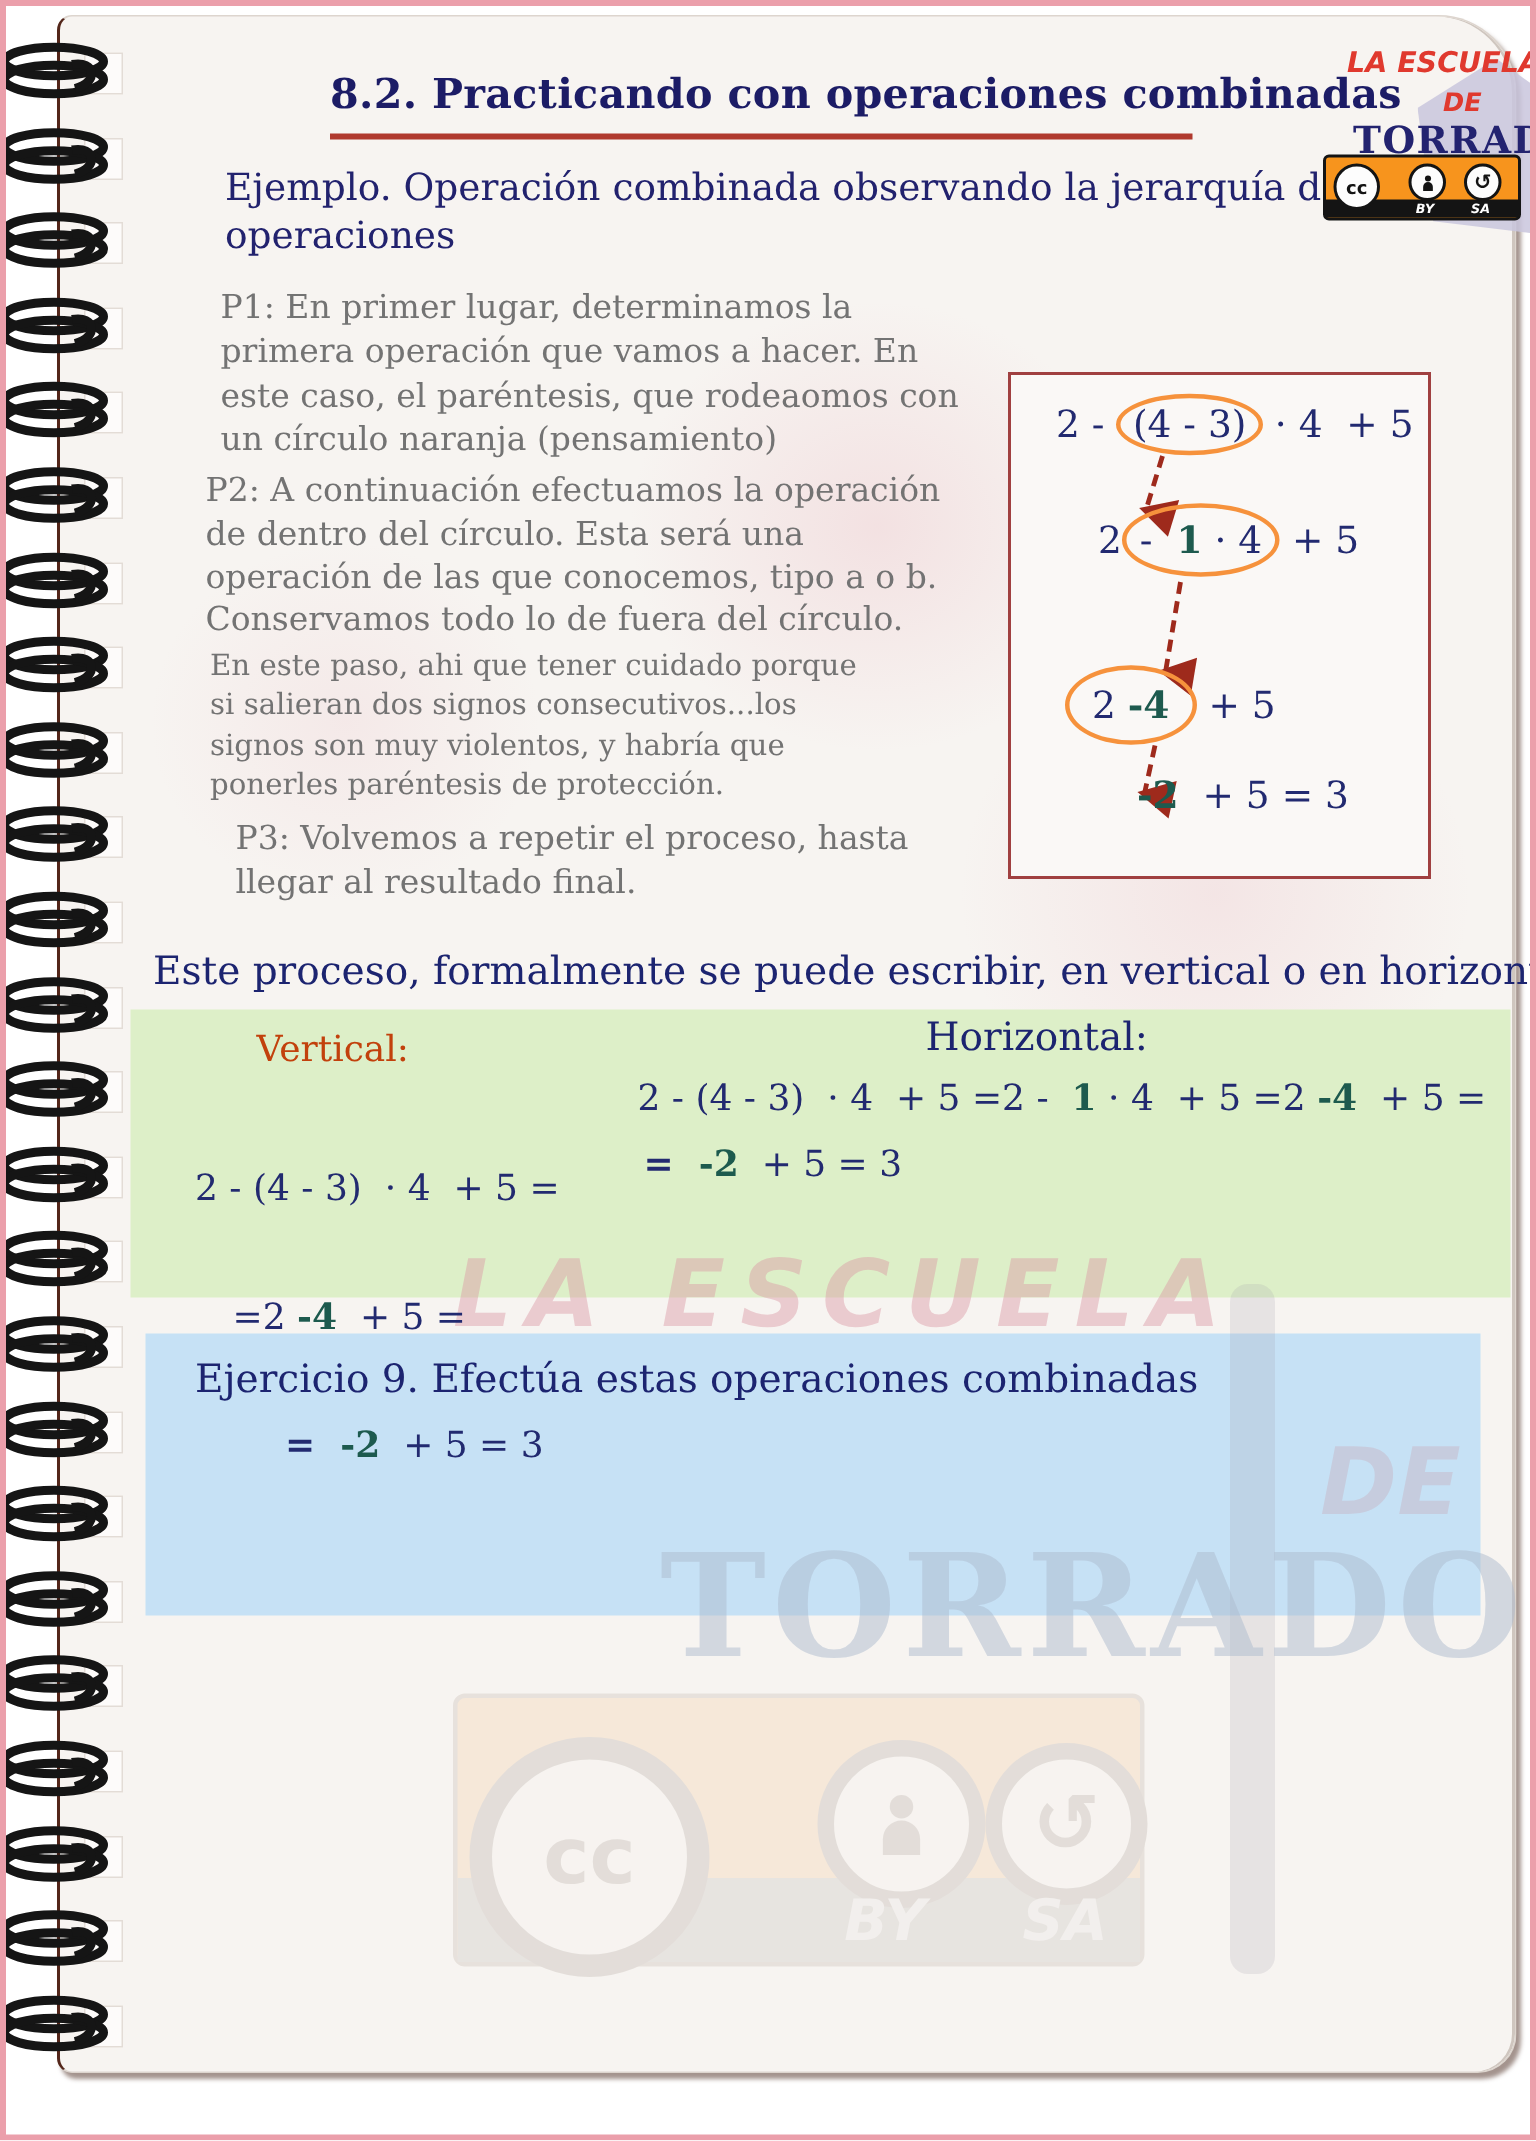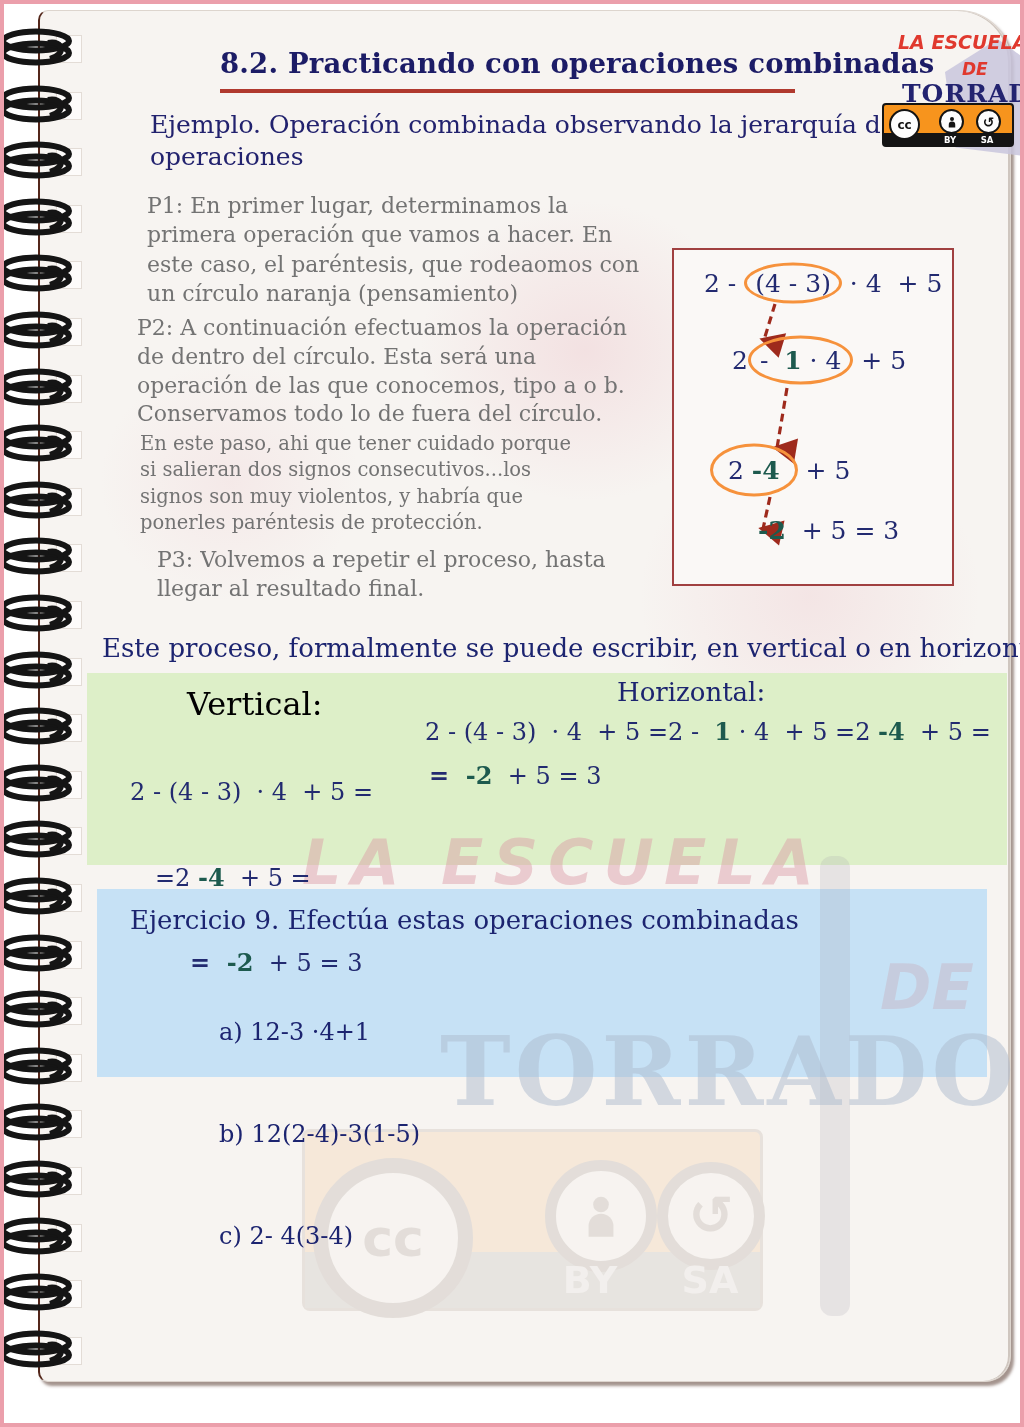--- a/index.html
+++ b/index.html
@@ -34,21 +34,21 @@
             font-style:italic;font-weight:bold;font-size:17px;color:#e0392e;}
   .logo-torrado{position:absolute;left:22px;top:58px;font-size:25px;font-weight:bold;color:#232370;letter-spacing:1px;}
 
   
   .cc-badge{position:absolute;border:2px solid #141414;background:#f7941d;border-radius:4px;}
   .cc-badge .band{position:absolute;left:0;right:0;bottom:0;background:#141414;}
   .cc-circle{position:absolute;border-radius:50%;background:#fdfdfd;border:2.5px solid #141414;
              display:flex;align-items:center;justify-content:center;
              font-family:"DejaVu Sans","Liberation Sans",sans-serif;font-weight:bold;color:#141414;}
   .cc-byline{position:absolute;font-family:"DejaVu Sans","Liberation Sans",sans-serif;
-             font-weight:bold;color:#ffffff;text-align:center;}
+             font-weight:bold;color:#ffffff;text-align:center;font-style:italic;}
   .badge-sm{left:842px;top:92px;width:128px;height:40px;z-index:6;}
   .badge-sm .band{height:12px;}
   .badge-sm .c1{left:5px;top:4px;width:27px;height:27px;font-size:12px;z-index:2;}
   .badge-sm .c2{left:55px;top:4px;width:21px;height:21px;}
   .badge-sm .c3{left:92px;top:4px;width:21px;height:21px;font-size:14px;line-height:1;}
   .badge-sm .by{left:48px;bottom:0px;width:36px;font-size:8.5px;}
   .badge-sm .sa{left:86px;bottom:0px;width:34px;font-size:8.5px;}
 
   
   .teal{color:#737373;}
@@ -67,21 +67,21 @@
   .circle-o{border:3.5px solid #f6923c;border-radius:50%;display:inline-flex;align-items:flex-end;white-space:pre;}
   .tg{color:#1d5a4e;font-weight:bold;}
   .arrows{position:absolute;left:0;top:0;pointer-events:none;}
 
   
   .intro{position:absolute;left:62px;top:622px;font-size:26px;color:#1c2470;white-space:pre;}
 
   
   .green-box{position:absolute;left:47px;top:662px;width:920px;height:192px;background:#ddefc8;}
   .green-box *{position:relative;z-index:3;}
-  .v-label{position:absolute;left:100px;top:12px;font-size:32px;color:#000000;}
+  .v-label{position:absolute;left:84px;top:12px;font-size:24px;color:#c2410c;}
   .h-label{position:absolute;left:530px;top:4px;font-size:26px;color:#1c2470;}
   .math{white-space:pre;font-size:24px;color:#222a70;}
   .v-col{position:absolute;left:0;top:48px;line-height:28.5px;}
   .v-col div{white-space:pre;}
   .h-l1{position:absolute;left:338px;top:44px;}
   .h-l2{position:absolute;left:342px;top:88px;}
 
   
   .blue-box{position:absolute;left:57px;top:878px;width:890px;height:188px;background:#c6e1f5;}
   .blue-box *{position:relative;z-index:3;}
@@ -205,25 +205,20 @@
       <div class="h-l1 math"><span>2 - (4 - 3)  · 4  + 5 =</span><span>2 -  </span><span class="tg">1</span><span> · 4  + 5 =</span><span>2 </span><span class="tg">-4</span><span>  + 5 =</span></div>
       <div class="h-l2 math"><span style="font-weight:bold">=  </span><span class="tg">-2</span><span>  + 5 = 3</span></div>
     </div>
 
     <div class="wm wm-escuela">LA ESCUELA</div>
     <div class="wm wm-de">DE</div>
     <div class="wm wm-torrado">TORRADO</div>
 
     <div class="blue-box">
       <div class="ex-title">Ejercicio 9. Efectúa estas operaciones combinadas</div>
-      <div class="ex-list">
-        <div>a) 12-3 ·4+1</div>
-        <div>b) 12(2-4)-3(1-5)</div>
-        <div>c) 2- 4(3-4)</div>
-      </div>
     </div>
 
     <div class="cc-badge badge-lg">
       <div class="band"></div>
       <div class="cc-circle c1">cc</div>
       <div class="cc-circle c2">
         <svg width="46" height="46" viewBox="0 0 20 20">
             <circle cx="10" cy="5" r="3.4" fill="#d0c8c2"></circle>
             <path d="M4.6 19 v-4.6 a5.4 5.4 0 0 1 10.8 0 V19 z" fill="#d0c8c2"></path>
           </svg>

